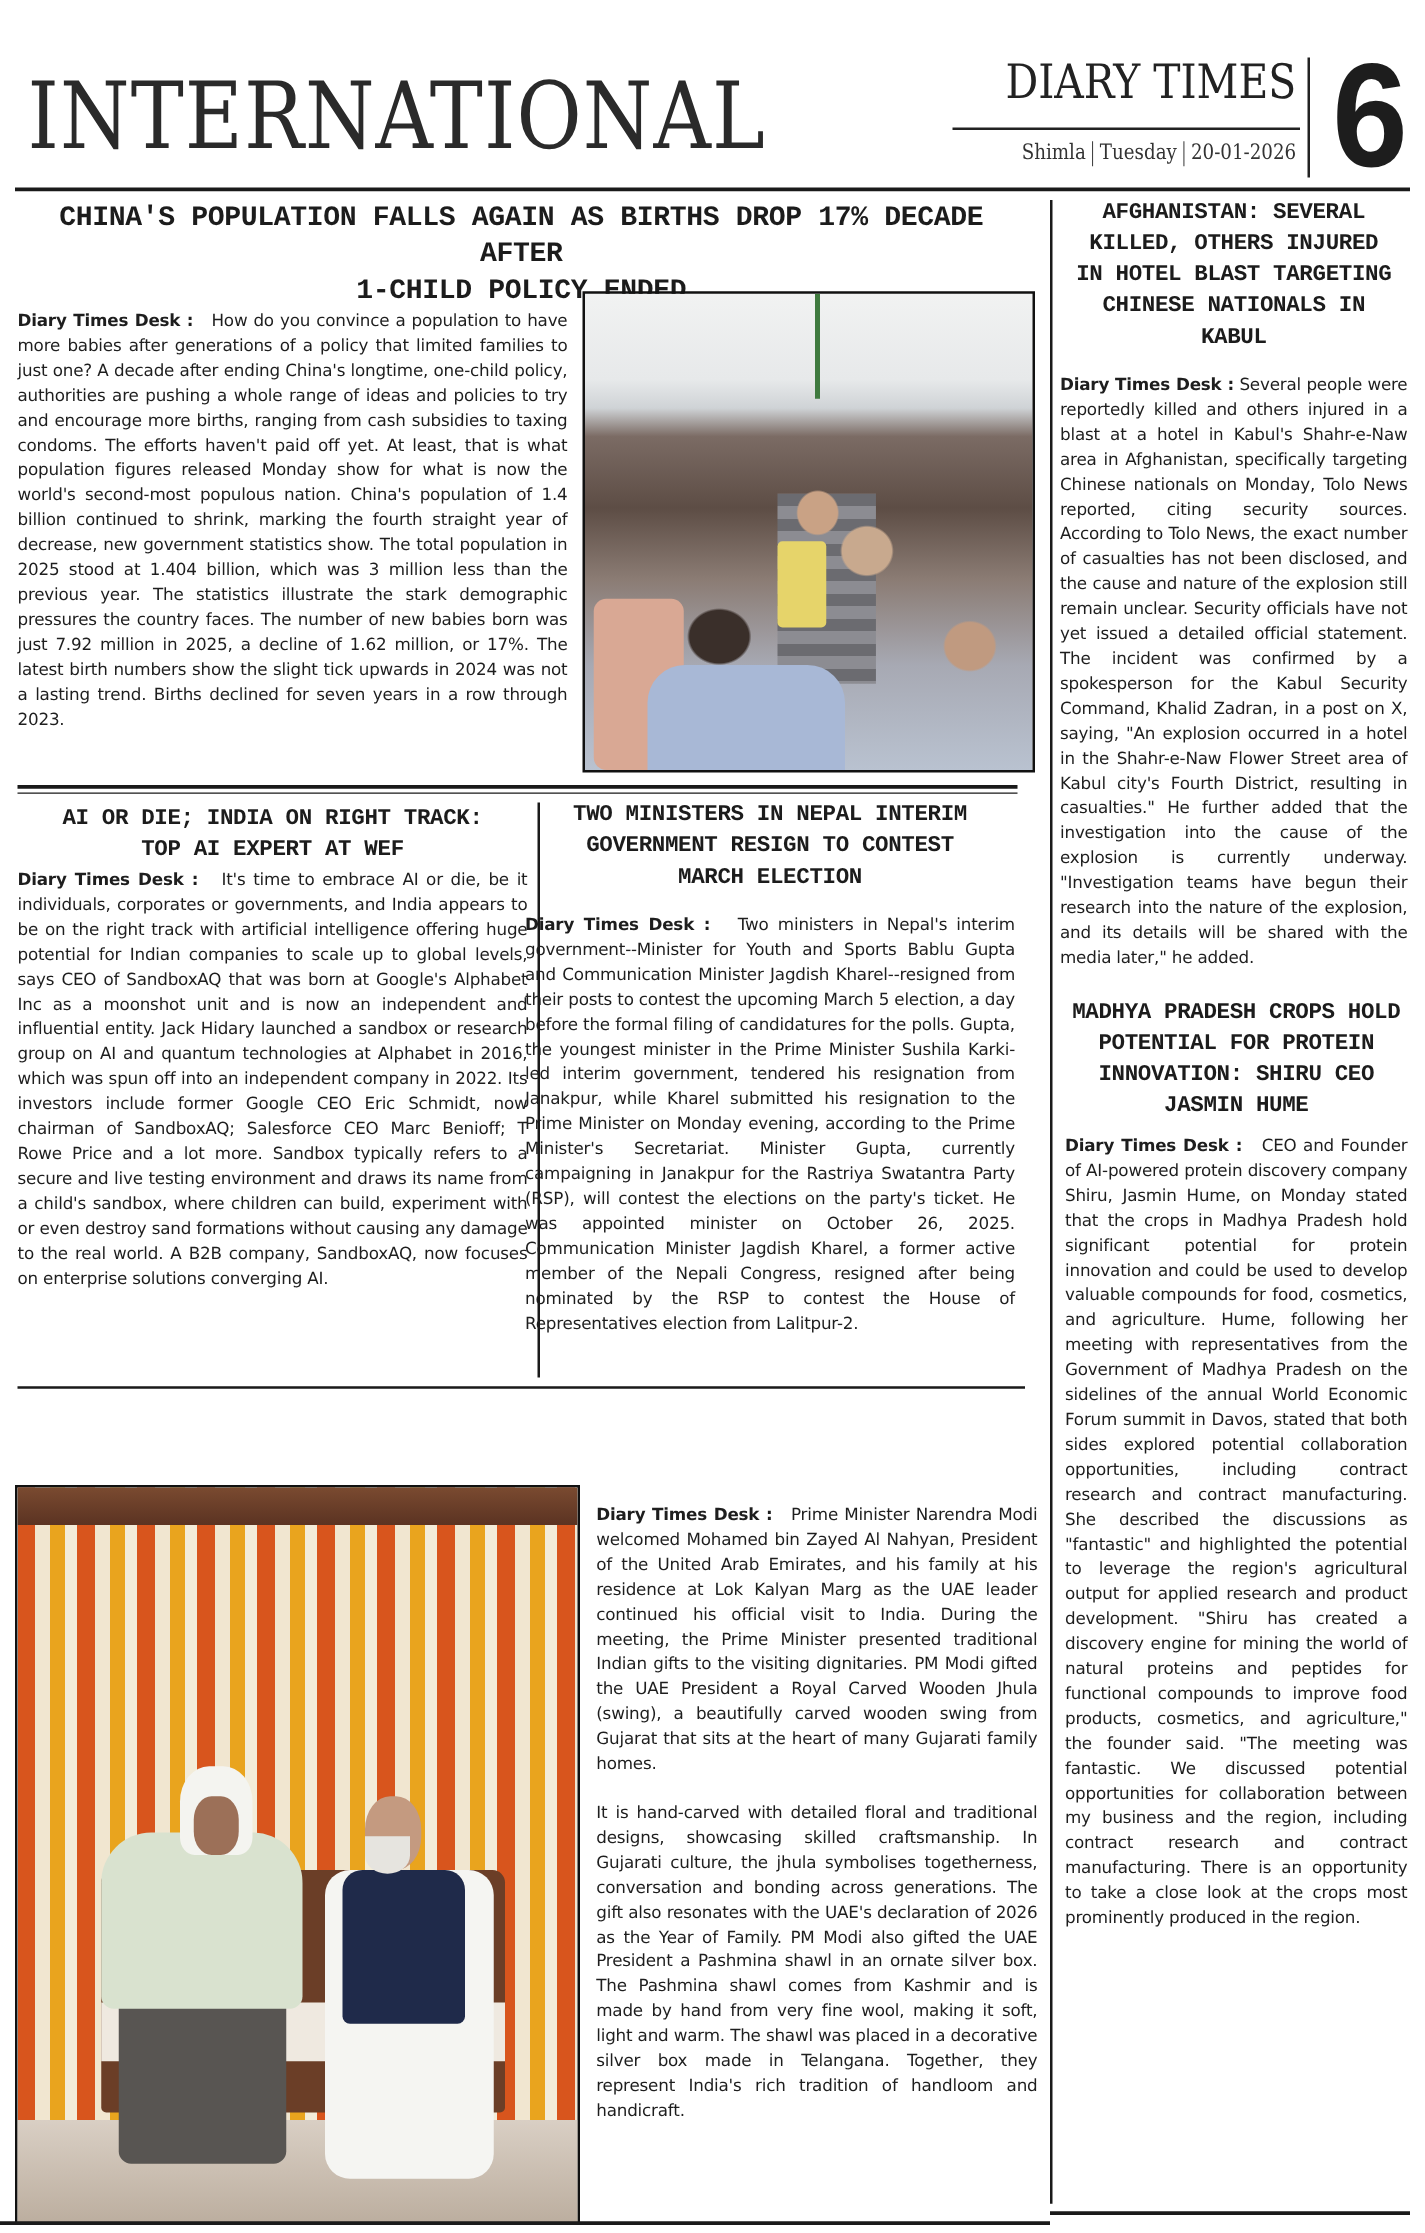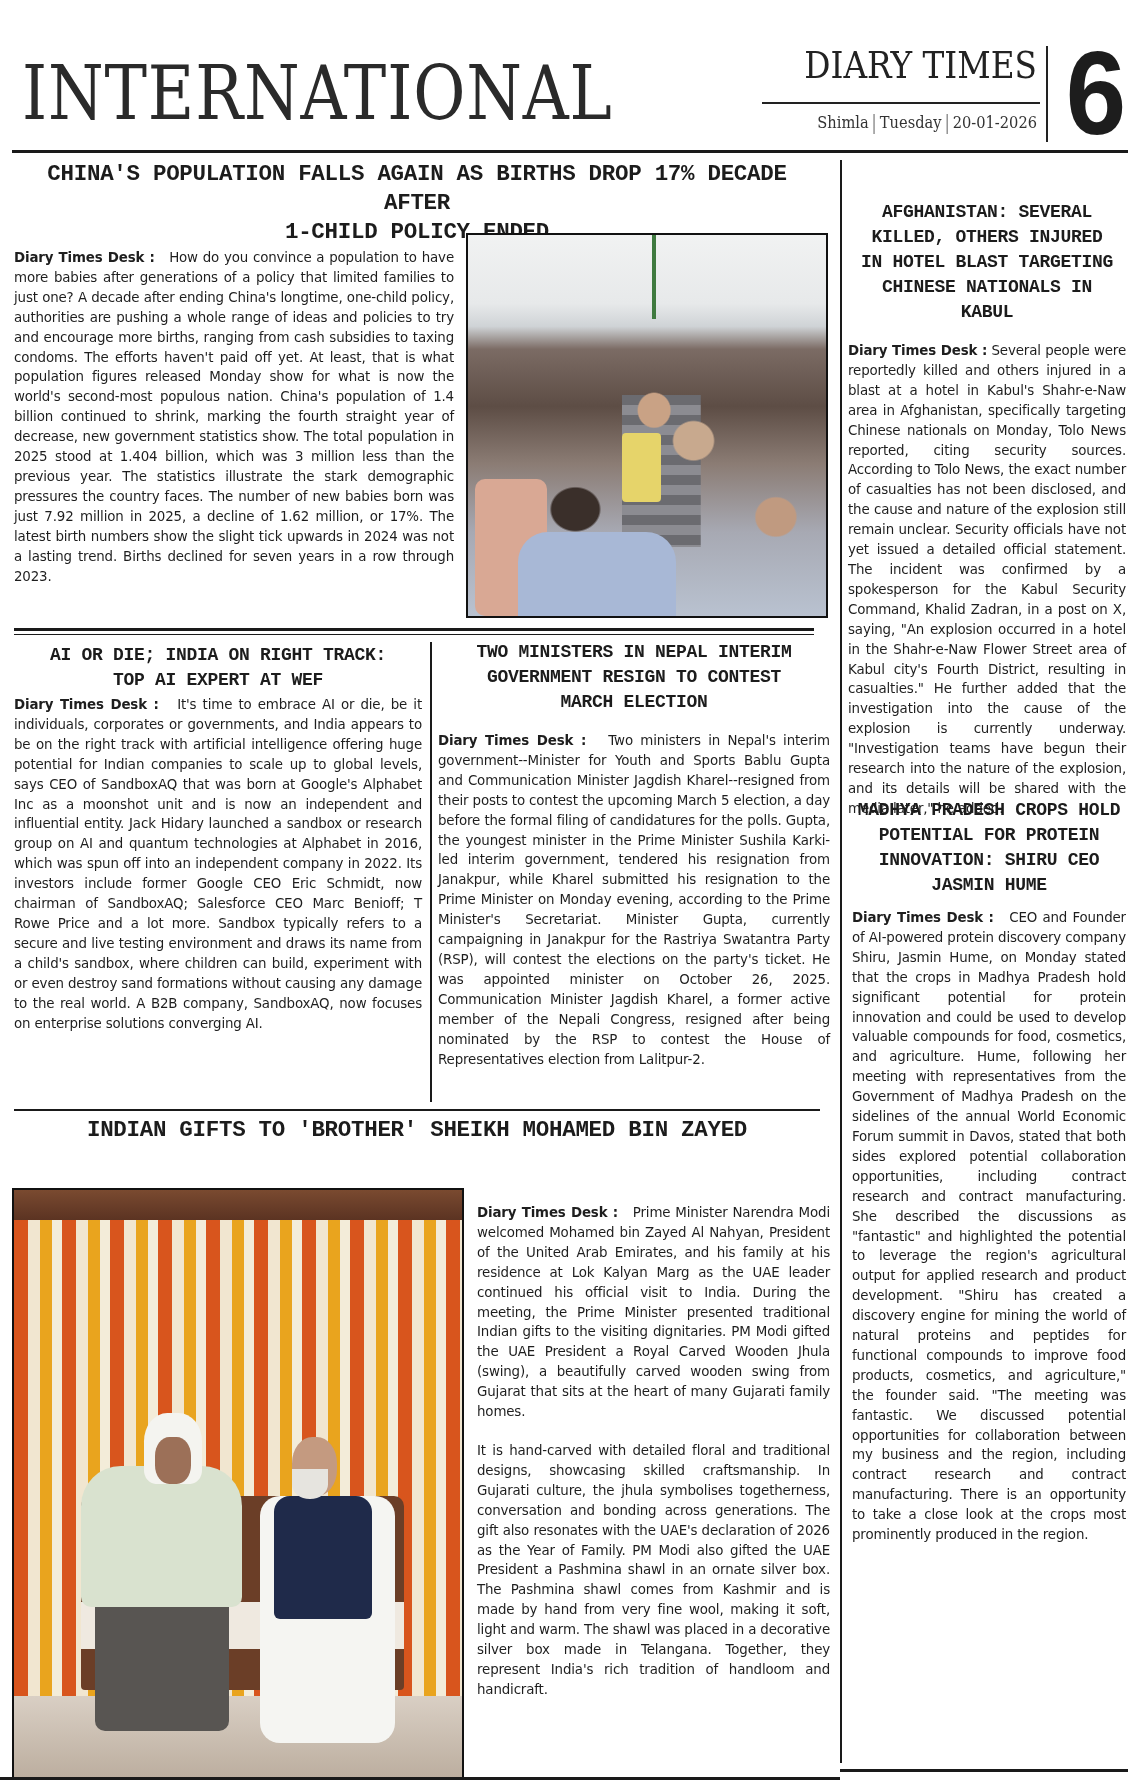--- a/index.html
+++ b/index.html
@@ -126,33 +126,32 @@
 <div class="abs" style="left:14px; top:643px; width:408px;">
   <div class="headline hl-mid" style="padding:0 18px;">AI OR DIE; INDIA ON RIGHT TRACK: TOP AI EXPERT AT WEF</div>
   <div class="body-text" style="margin-top:2px;">
     <span class="byline">Diary Times Desk :</span>&nbsp;&nbsp;
     <span>It's time to embrace AI or die, be it individuals, corporates or governments, and India appears to be on the right track with artificial intelligence offering huge potential for Indian companies to scale up to global levels, says CEO of SandboxAQ that was born at Google's Alphabet Inc as a moonshot unit and is now an independent and influential entity. Jack Hidary launched a sandbox or research group on AI and quantum technologies at Alphabet in 2016, which was spun off into an independent company in 2022. Its investors include former Google CEO Eric Schmidt, now chairman of SandboxAQ; Salesforce CEO Marc Benioff; T Rowe Price and a lot more. Sandbox typically refers to a secure and live testing environment and draws its name from a child's sandbox, where children can build, experiment with or even destroy sand formations without causing any damage to the real world. A B2B company, SandboxAQ, now focuses on enterprise solutions converging AI.</span>
   </div>
 </div>
 
 <div class="abs rule-v" style="left:430px; top:642px; height:460px;"></div>
 
-<div class="abs" style="left:438px; top:640px; width:392px;">
+<div class="abs" style="left:420px; top:640px; width:392px;">
   <div class="headline hl-mid" style="padding:0 30px;">TWO MINISTERS IN NEPAL INTERIM GOVERNMENT RESIGN TO CONTEST MARCH ELECTION</div>
   <div class="body-text" style="margin-top:16px;">
     <span class="byline">Diary Times Desk :</span>&nbsp;&nbsp;
     <span>Two ministers in Nepal's interim government--Minister for Youth and Sports Bablu Gupta and Communication Minister Jagdish Kharel--resigned from their posts to contest the upcoming March 5 election, a day before the formal filing of candidatures for the polls. Gupta, the youngest minister in the Prime Minister Sushila Karki-led interim government, tendered his resignation from Janakpur, while Kharel submitted his resignation to the Prime Minister on Monday evening, according to the Prime Minister's Secretariat. Minister Gupta, currently campaigning in Janakpur for the Rastriya Swatantra Party (RSP), will contest the elections on the party's ticket. He was appointed minister on October 26, 2025. Communication Minister Jagdish Kharel, a former active member of the Nepali Congress, resigned after being nominated by the RSP to contest the House of Representatives election from Lalitpur-2.</span>
   </div>
 </div>
 
 <div class="abs rule-h" style="left:14px; top:1109px; width:806px;"></div>
 
 <div class="abs" style="left:14px; top:1116px; width:806px;">
   <div class="headline hl-main">
-    <div>INDIAN GIFTS TO 'BROTHER' SHEIKH MOHAMED BIN ZAYED</div>
   </div>
 </div>
 <div class="abs photo jhula" style="left:12px; top:1188px; width:452px; height:592px;" title="Two leaders seated on a carved wooden swing in front of marigold garlands">
   <div class="topbar"></div>
   <div class="swing"></div>
   <div class="seat"></div>
   <div class="floor"></div>
   <div class="p1-robe"></div>
   <div class="p1-shawl"></div>
   <div class="p1-head"></div>
@@ -169,21 +168,21 @@
   </p>
   <div class="para-gap"></div>
   <p>It is hand-carved with detailed floral and traditional designs, showcasing skilled craftsmanship. In Gujarati culture, the jhula symbolises togetherness, conversation and bonding across generations. The gift also resonates with the UAE's declaration of 2026 as the Year of Family. PM Modi also gifted the UAE President a Pashmina shawl in an ornate silver box. The Pashmina shawl comes from Kashmir and is made by hand from very fine wool, making it soft, light and warm. The shawl was placed in a decorative silver box made in Telangana. Together, they represent India's rich tradition of handloom and handicraft.</p>
 </div>
 
 <div class="abs rule-h" style="left:0px; top:1777px; width:840px; height:3px;"></div>
 
 <div class="abs rule-v" style="left:840px; top:160px; height:1603px;"></div>
 
 <div class="abs" style="left:848px; top:158px; width:278px;">
-  <div class="headline hl-mid" style="padding:0 10px;margin-top:42px;">AFGHANISTAN: SEVERAL KILLED, OTHERS INJURED IN HOTEL BLAST TARGETING CHINESE NATIONALS IN KABUL</div>
+  <div class="headline hl-mid" style="padding:0 10px;">AFGHANISTAN: SEVERAL KILLED, OTHERS INJURED IN HOTEL BLAST TARGETING CHINESE NATIONALS IN KABUL</div>
   <div class="body-text" style="margin-top:16px;">
     <span class="byline">Diary Times Desk :</span>
     <span>Several people were reportedly killed and others injured in a blast at a hotel in Kabul's Shahr-e-Naw area in Afghanistan, specifically targeting Chinese nationals on Monday, Tolo News reported, citing security sources. According to Tolo News, the exact number of casualties has not been disclosed, and the cause and nature of the explosion still remain unclear. Security officials have not yet issued a detailed official statement. The incident was confirmed by a spokesperson for the Kabul Security Command, Khalid Zadran, in a post on X, saying, "An explosion occurred in a hotel in the Shahr-e-Naw Flower Street area of Kabul city's Fourth District, resulting in casualties." He further added that the investigation into the cause of the explosion is currently underway. "Investigation teams have begun their research into the nature of the explosion, and its details will be shared with the media later," he added.</span>
   </div>
 </div>
 
 <div class="abs" style="left:852px; top:798px; width:274px;">
   <div class="headline hl-mid" style="padding:0 2px;">MADHYA PRADESH CROPS HOLD POTENTIAL FOR PROTEIN INNOVATION: SHIRU CEO JASMIN HUME</div>
   <div class="body-text" style="margin-top:10px;">
     <span class="byline">Diary Times Desk :</span>&nbsp;&nbsp;

